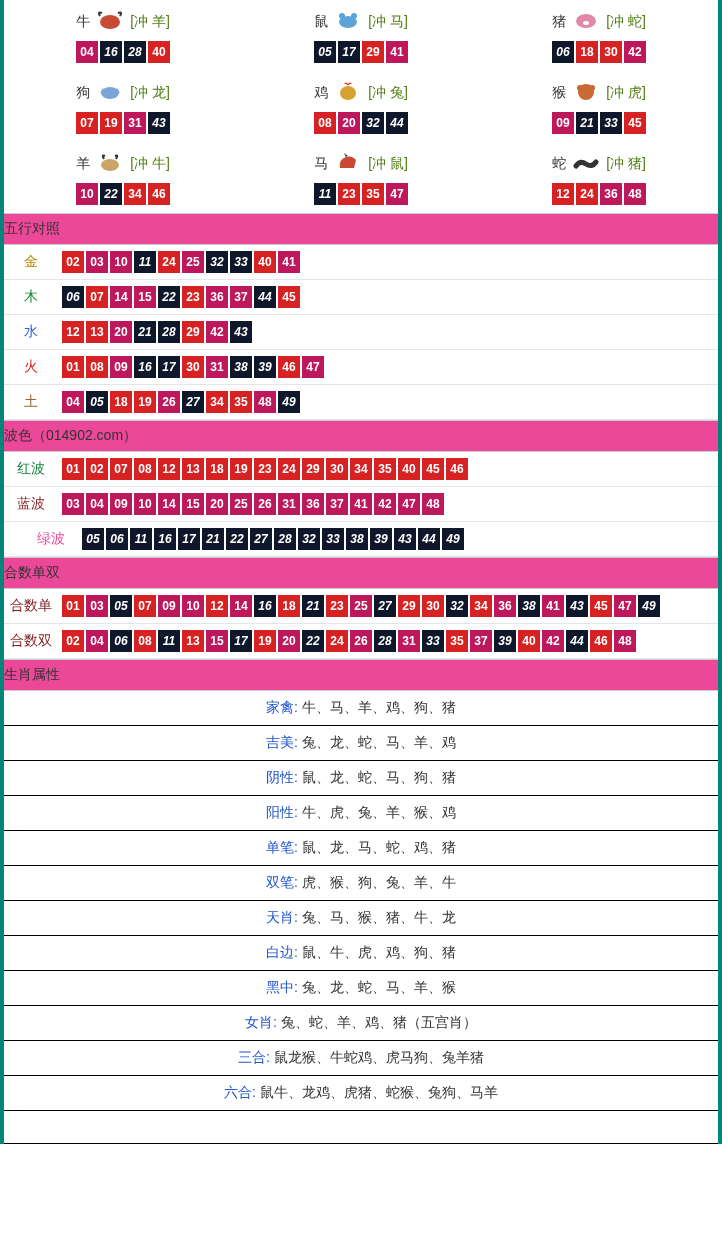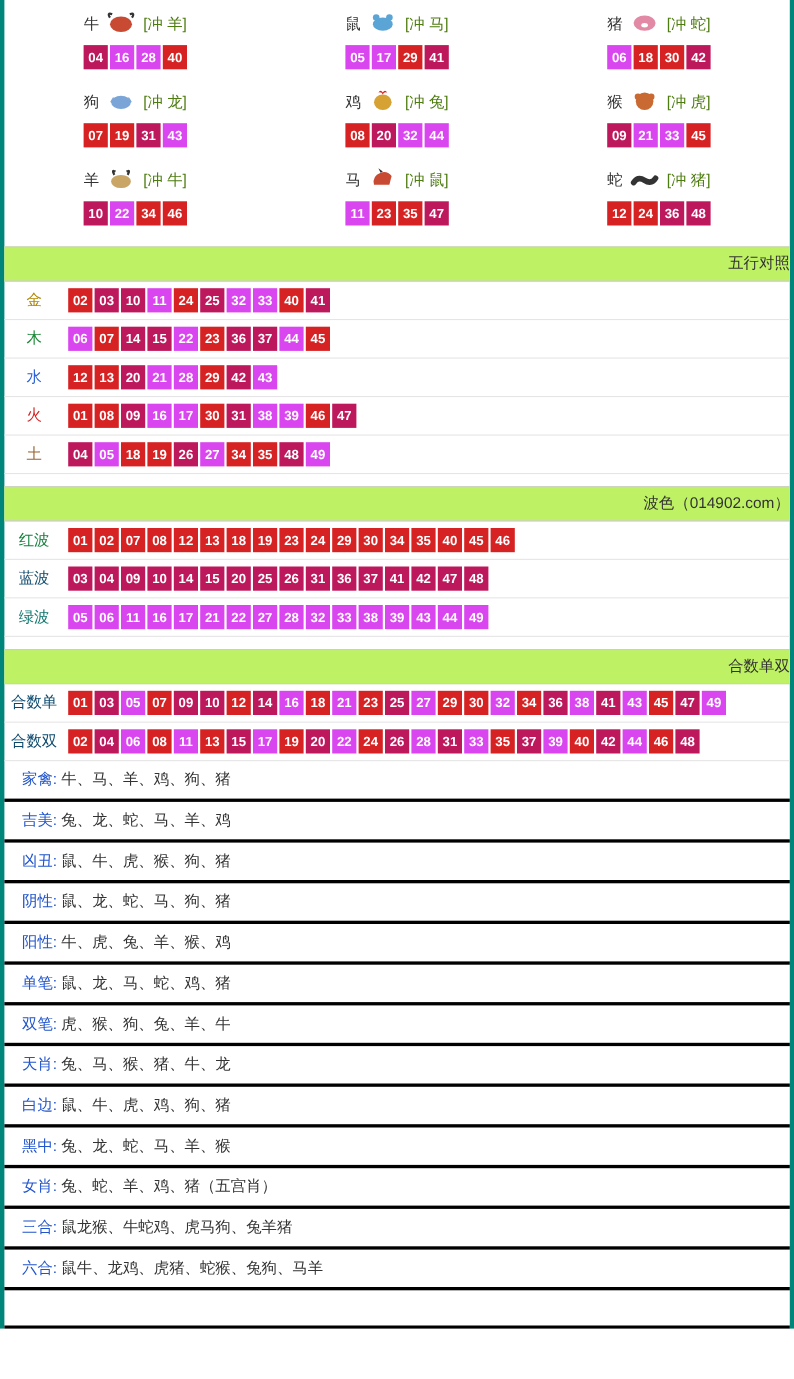--- a/index.html
+++ b/index.html
@@ -8,34 +8,34 @@
 .zodiac-grid { display: grid; grid-template-columns: repeat(3, 1fr); }
 .zodiac-cell { text-align: center; padding: 8px 0; }
 .zodiac-title { display: flex; align-items: center; justify-content: center; gap: 4px; margin-bottom: 6px; }
 .zodiac-name { font-size: 14px; color: #333; }
 .zodiac-chong { color: #4d7c0f; font-size: 14px; }
 .zodiac-icon { width: 32px; height: 24px; display: inline-block; }
 .nums { display: flex; justify-content: center; gap: 2px; }
 .ball { display: inline-flex; align-items: center; justify-content: center; width: 22px; height: 22px; color: #fff; font-size: 12px; font-weight: bold; }
 .red { background: #d62222; }
 .blue { background: #be185d; }
-.green { background: #d946ef; }
-.section-header { background: #bef264; border-top: 1px solid #ccc; border-bottom: 1px solid #ccc; text-align: right; padding: 6px 0; font-size: 14px; color: #333; margin-top: 11px; }
+.green { background: #0f172a; font-style: italic; }
+.section-header { background: #ec4899; border-top: 1px solid #ccc; border-bottom: 1px solid #ccc; text-align: left; padding: 6px 0; font-size: 14px; color: #333; }
 .row { display: flex; border-bottom: 1px solid #e5e5e5; align-items: center; }
 .row-label { width: 54px; text-align: center; font-size: 14px; padding: 8px 0; flex-shrink: 0; }
 .row-content { display: flex; flex-wrap: wrap; gap: 2px; padding: 6px 4px; flex: 1; }
 .lbl-gold { color: #b38600; }
 .lbl-wood { color: #1e8a3a; }
 .lbl-water { color: #2760d6; }
 .lbl-fire { color: #d62222; }
 .lbl-earth { color: #996633; }
 .lbl-red { color: #15803d; }
-.lbl-blue { color: #0c4a6e; }
-.lbl-green { color: #0f766e; }
-.attr-row { padding: 8px 16px; border-bottom: 3px solid #000000; font-size: 14px; }
+.lbl-blue { color: #7f1d1d; }
+.lbl-green { color: #ec4899; margin-left: 20px; }
+.attr-row { text-align: center; padding: 8px 1px; border-bottom: 1px solid #000000; font-size: 14px; }
 .attr-label { color: #2255cc; }
 .attr-value { color: #333; }
 
 .zi-ox { fill: #c94a33; }
 .zi-rat { fill: #5aa5d6; }
 .zi-pig { fill: #e28aa5; }
 .zi-dog { fill: #7aa5d6; }
 .zi-rooster { fill: #d6a233; }
 .zi-monkey { fill: #c96a33; }
 .zi-goat { fill: #c9a566; }
@@ -397,24 +397,24 @@
           <span class="ball green">39</span>
           <span class="ball red">40</span>
           <span class="ball blue">42</span>
           <span class="ball green">44</span>
           <span class="ball red">46</span>
           <span class="ball blue">48</span>
         </div>
       </div>
     </div>
 
+  <div class="section-header">生肖属性</div>
   <div id="shuxing-rows">
       <div class="attr-row"><span class="attr-label">家禽:</span> <span class="attr-value">牛、马、羊、鸡、狗、猪</span></div>
       <div class="attr-row"><span class="attr-label">吉美:</span> <span class="attr-value">兔、龙、蛇、马、羊、鸡</span></div>
-      <div class="attr-row"><span class="attr-label">凶丑:</span> <span class="attr-value">鼠、牛、虎、猴、狗、猪</span></div>
       <div class="attr-row"><span class="attr-label">阴性:</span> <span class="attr-value">鼠、龙、蛇、马、狗、猪</span></div>
       <div class="attr-row"><span class="attr-label">阳性:</span> <span class="attr-value">牛、虎、兔、羊、猴、鸡</span></div>
       <div class="attr-row"><span class="attr-label">单笔:</span> <span class="attr-value">鼠、龙、马、蛇、鸡、猪</span></div>
       <div class="attr-row"><span class="attr-label">双笔:</span> <span class="attr-value">虎、猴、狗、兔、羊、牛</span></div>
       <div class="attr-row"><span class="attr-label">天肖:</span> <span class="attr-value">兔、马、猴、猪、牛、龙</span></div>
       <div class="attr-row"><span class="attr-label">白边:</span> <span class="attr-value">鼠、牛、虎、鸡、狗、猪</span></div>
       <div class="attr-row"><span class="attr-label">黑中:</span> <span class="attr-value">兔、龙、蛇、马、羊、猴</span></div>
       <div class="attr-row"><span class="attr-label">女肖:</span> <span class="attr-value">兔、蛇、羊、鸡、猪（五宫肖）</span></div>
       <div class="attr-row"><span class="attr-label">三合:</span> <span class="attr-value">鼠龙猴、牛蛇鸡、虎马狗、兔羊猪</span></div>
       <div class="attr-row"><span class="attr-label">六合:</span> <span class="attr-value">鼠牛、龙鸡、虎猪、蛇猴、兔狗、马羊</span></div>

